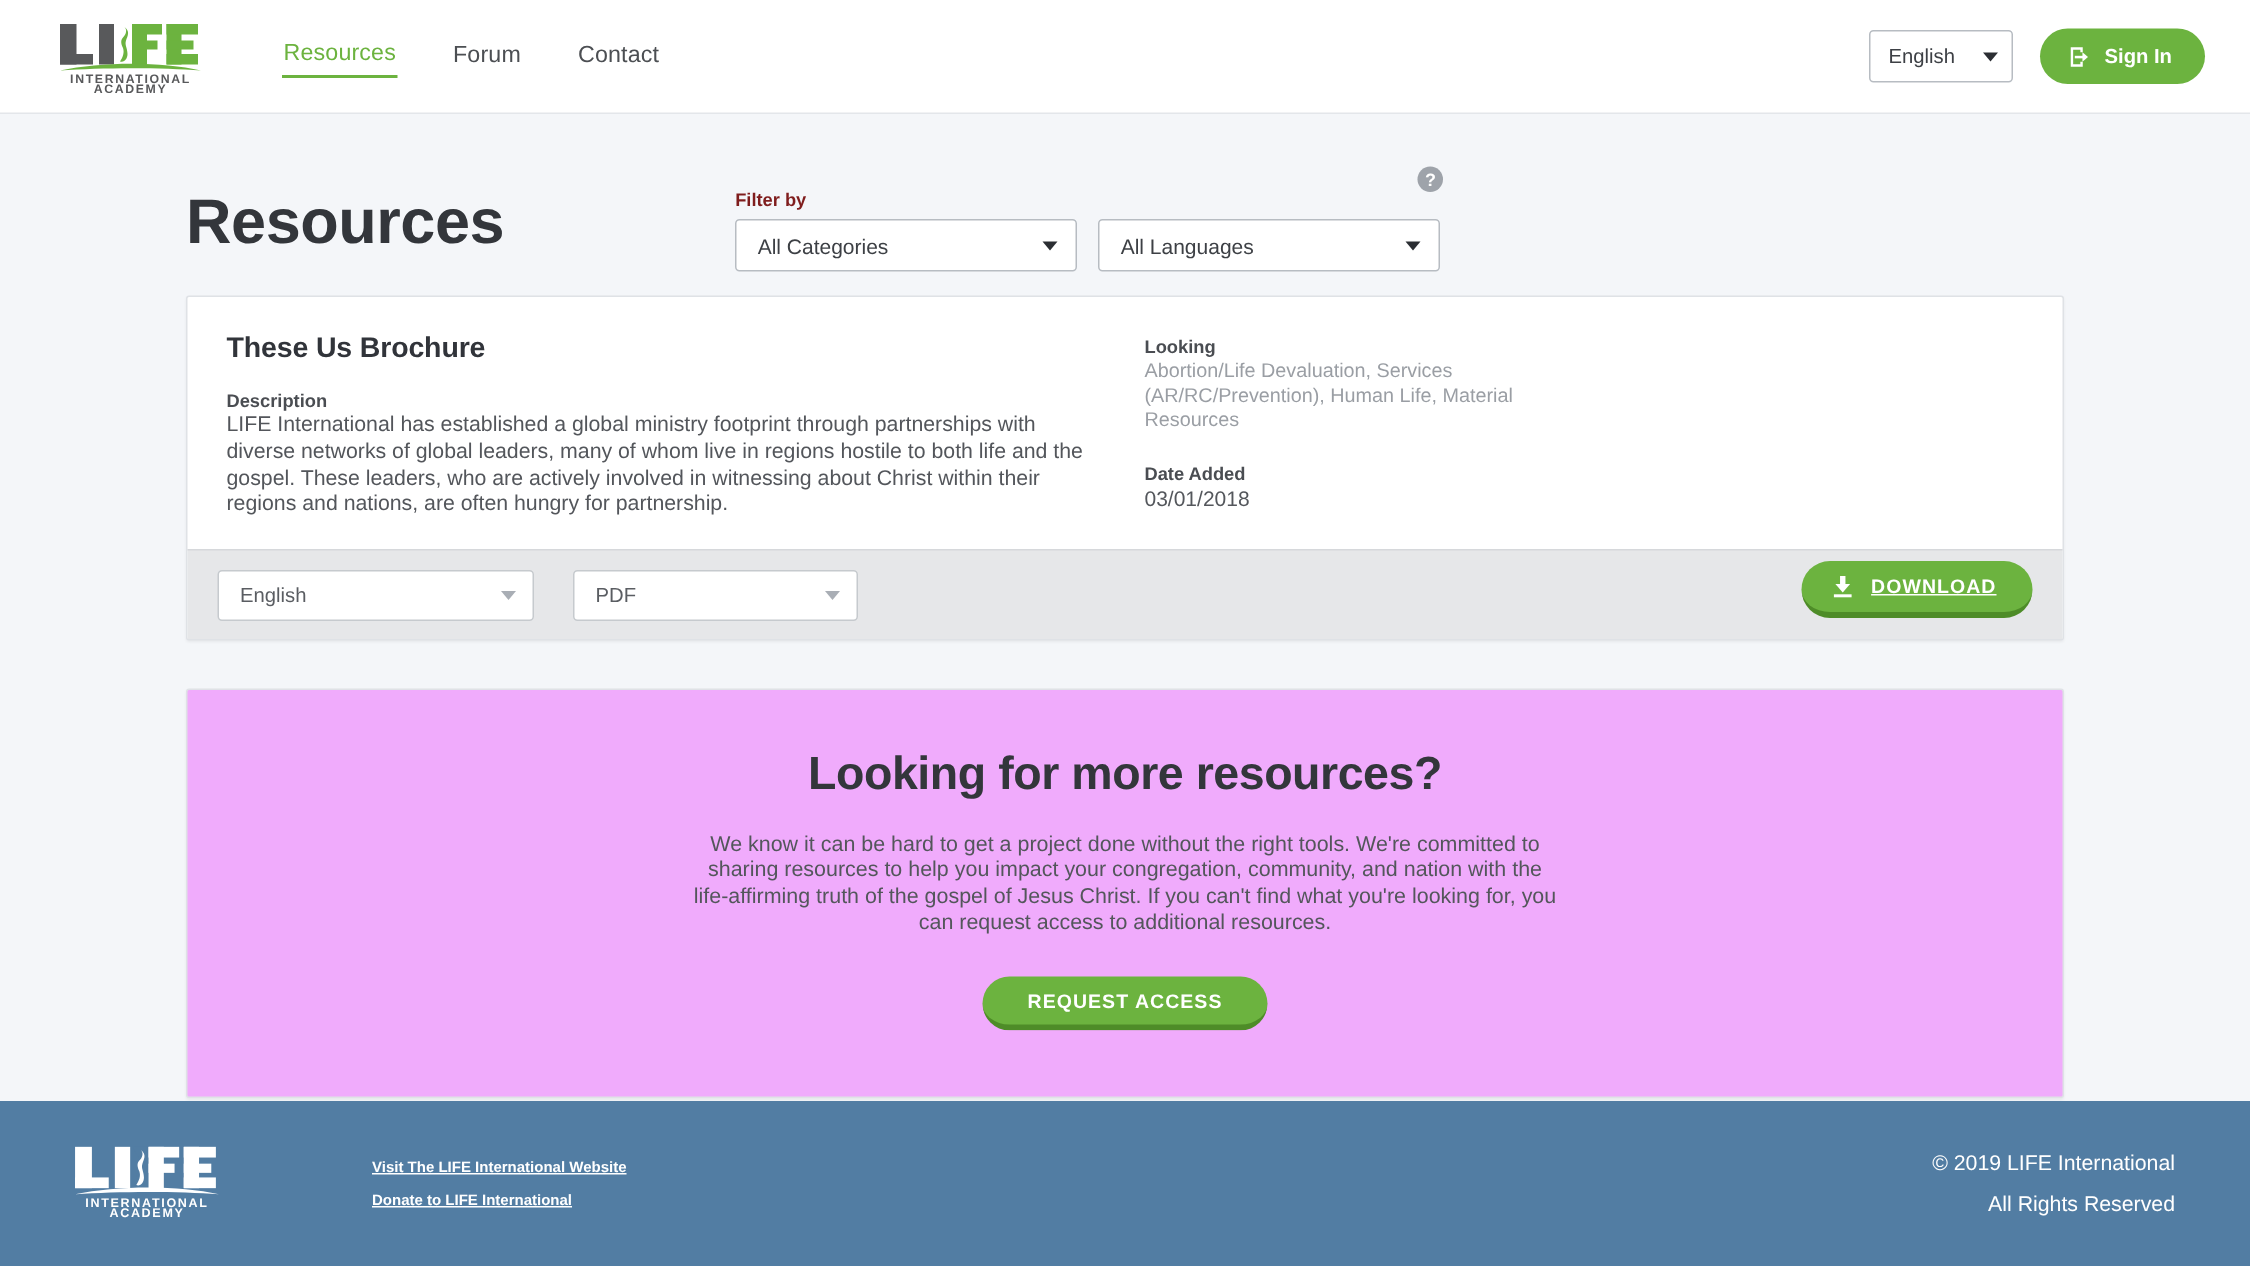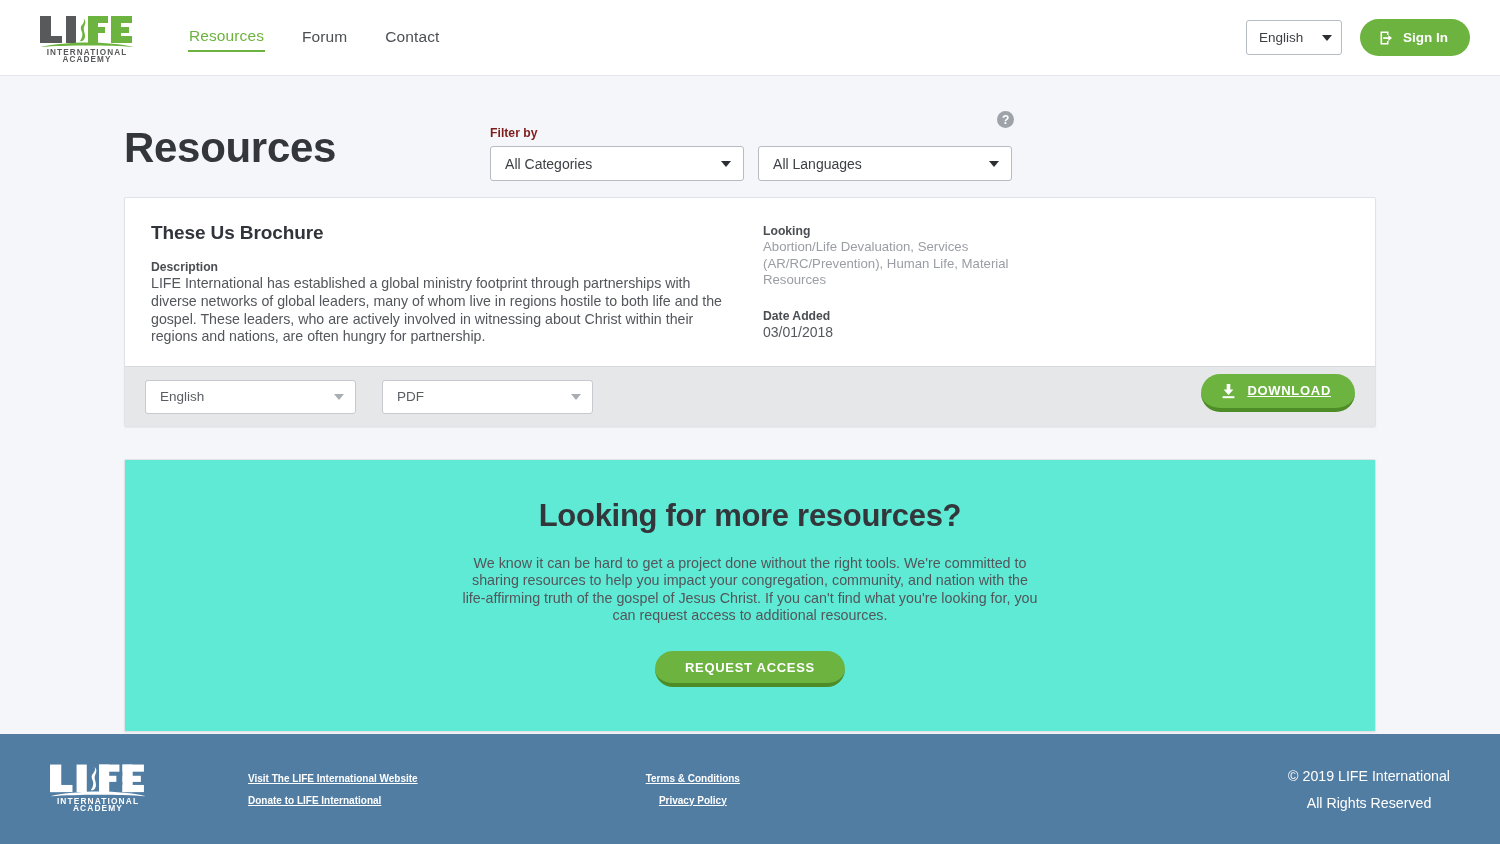--- a/index.html
+++ b/index.html
@@ -95,21 +95,21 @@
     flex-direction: column;
   }
   .filter-label {
     font-size: 12.2px;
     font-weight: bold;
     color: #7f1d1d;
     margin-bottom: 6px;
   }
   .filter-row { display: flex; gap: 14px; }
   .filter-select {
-    width: 254px; height: 35px;
+    width: 228px; height: 35px;
     border: 1px solid #b7bcc2;
     border-radius: 3px;
     background: #fff;
     display: flex; align-items: center;
     padding: 0 12px 0 14px;
     font-size: 14px; color: #3d4045;
   }
   .filter-select .lbl { flex: 1; }
 
   .help-icon {
@@ -178,21 +178,21 @@
   .dl-select {
     height: 34px;
     border: 1px solid #c6cace;
     border-radius: 3px;
     background: #fff;
     display: flex; align-items: center;
     padding: 0 11px 0 14px;
     font-size: 13.5px; color: #5a5d62;
   }
   .dl-select.lang { width: 211px; }
-  .dl-select.fmt { width: 211px; margin-left: 26px; }
+  .dl-select.fmt { width: 190px; margin-left: 26px; }
   .dl-select .lbl { flex: 1; }
 
   .download-btn {
     margin-left: auto;
     height: 38px;
     background: #6cb33f;
     border: none;
     border-bottom: 4px solid #4e8c28;
     border-radius: 21px;
     color: #fff;
@@ -204,21 +204,21 @@
     padding: 0 24px 0 20px;
     cursor: pointer;
     position: relative;
     top: -4px;
     font-family: "Liberation Sans", sans-serif;
     text-decoration: underline;
   }
 
   
   .cta-card {
-    background: #5eead4;
+    background: #f0abfc;
     border: 1px solid #dfe2e6;
     border-radius: 2px;
     box-shadow: 0 1px 2px rgba(0,0,0,.06);
     margin-top: 32px;
     padding: 38px 20px 44px;
     text-align: center;
   }
   .cta-title {
     font-size: 31px;
     font-weight: bold;
@@ -257,21 +257,21 @@
     height: 110px;
     background: #527da3;
     display: flex;
     align-items: center;
     padding: 0 50px 0 48px;
   }
   .footer-logo { width: 100px; }
   .footer-col { display: flex; flex-direction: column; }
   .footer-col.links1 { margin-left: 100px; gap: 11px; }
   .footer-col.links2 { margin-left: 228px; gap: 11px; align-items: flex-start; }
-  .footer-col.copy { margin-left: auto; gap: 11px; align-items: center; }
+  .footer-col.copy { margin-left: auto; gap: 11px; align-items: flex-end; }
   .f-link {
     color: #fff;
     font-size: 10px;
     font-weight: bold;
     text-decoration: underline;
     cursor: pointer;
   }
   .f-link.c2 { align-self: center; }
   .f-text { color: #fff; font-size: 14.2px; }
 </style>
@@ -412,22 +412,18 @@
       <text x="49" y="41" font-family="Liberation Sans, sans-serif" font-size="8.2" font-weight="bold" fill="#ffffff" text-anchor="middle" letter-spacing="1.1">INTERNATIONAL</text>
       <text x="49" y="48" font-family="Liberation Sans, sans-serif" font-size="8.2" font-weight="bold" fill="#ffffff" text-anchor="middle" letter-spacing="1.1">ACADEMY</text>
     </svg>
   </div>
 
   <div class="footer-col links1">
     <a class="f-link" href="#">Visit The LIFE International Website</a>
     <a class="f-link" href="#">Donate to LIFE International</a>
   </div>
 
-  <div class="footer-col links2">
-    <a class="f-link" href="#">Terms &amp; Conditions</a>
-    <a class="f-link c2" href="#">Privacy Policy</a>
-  </div>
 
   <div class="footer-col copy">
     <span class="f-text">© 2019 LIFE International</span>
     <span class="f-text">All Rights Reserved</span>
   </div>
 </div>
 
 </body></html>

